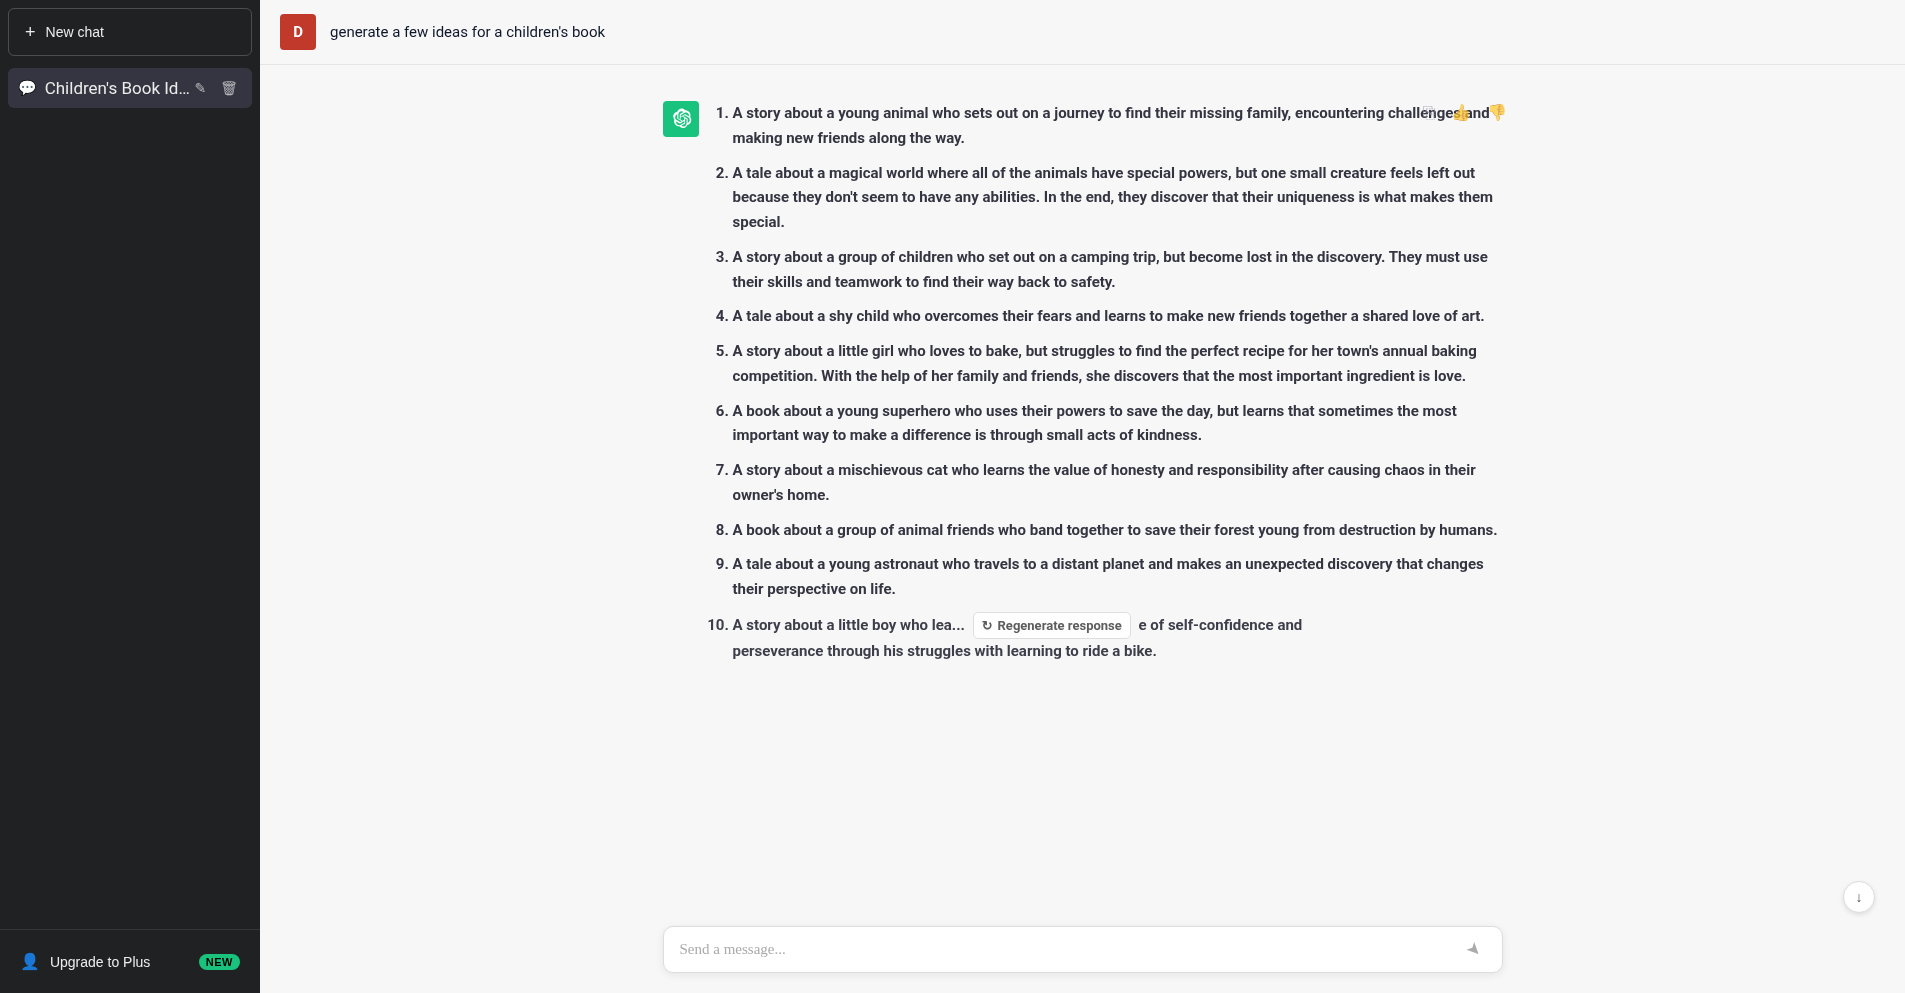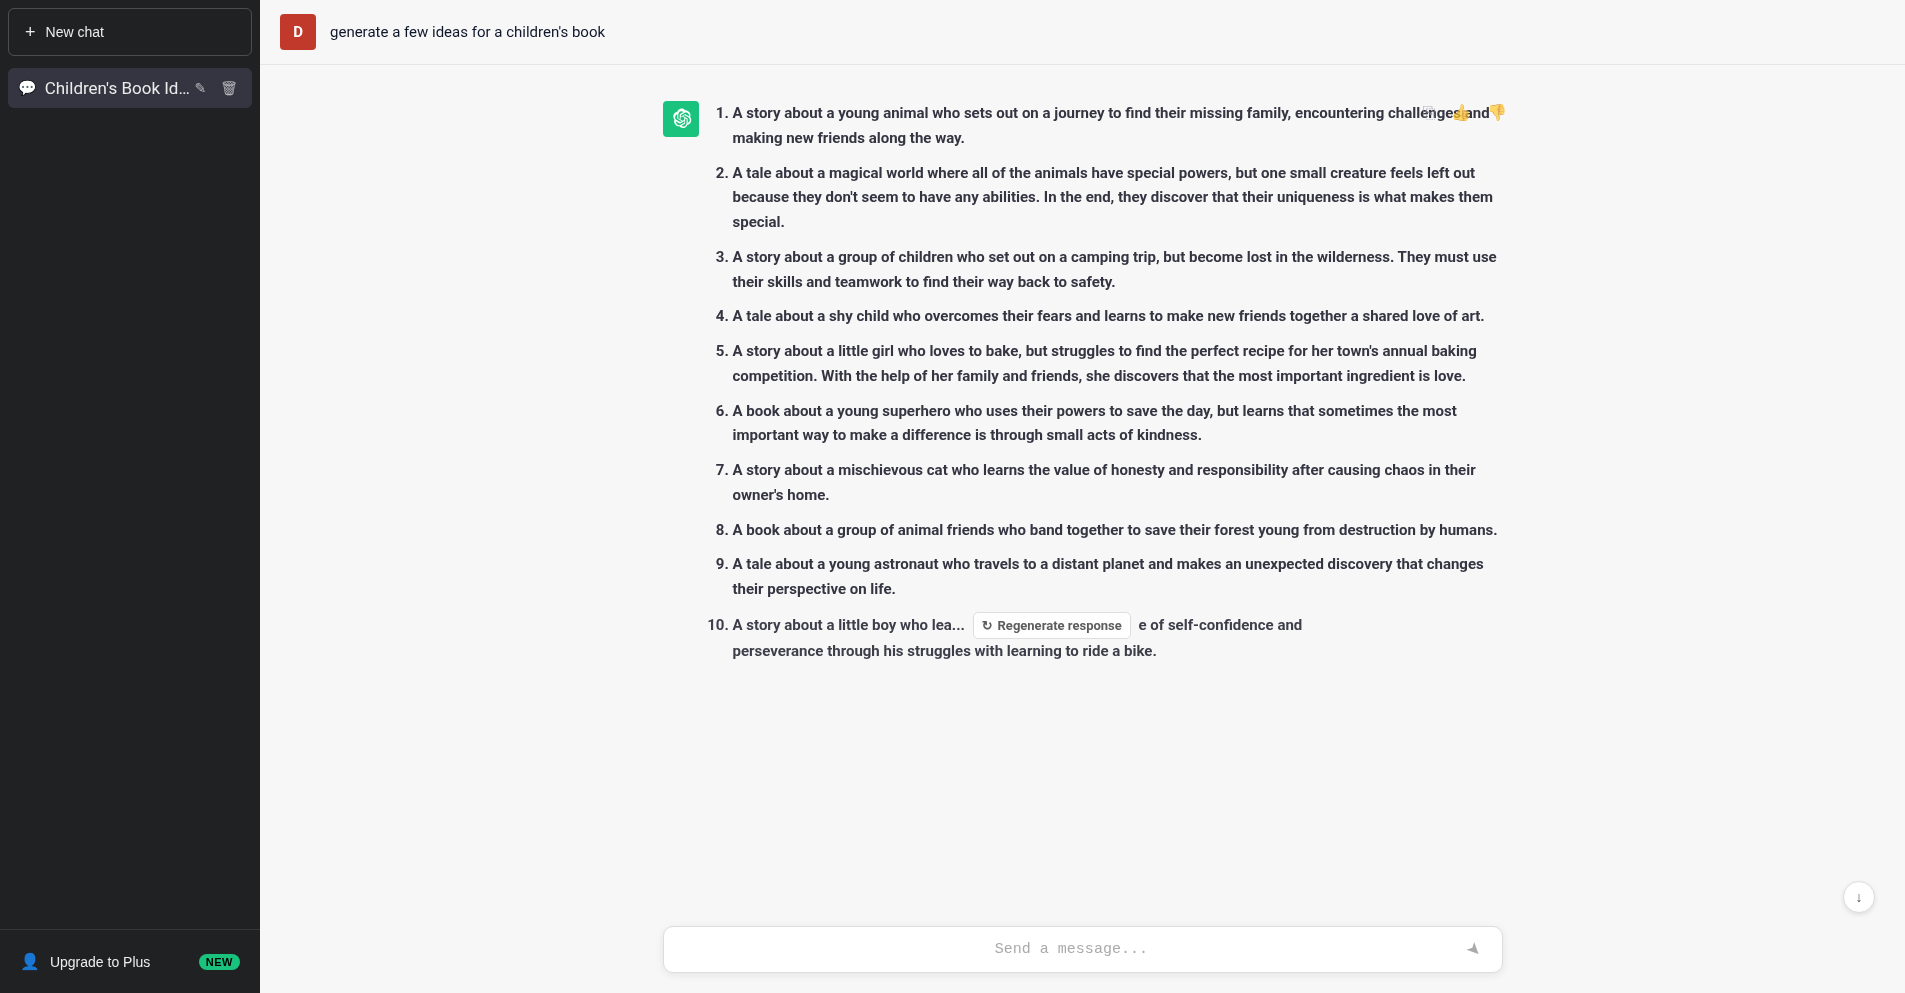--- a/index.html
+++ b/index.html
@@ -260,22 +260,21 @@
     }
 
     .message-input {
       flex: 1;
       border: none;
       outline: none;
       font-size: 15px;
       color: #343541;
       background: transparent;
       resize: none;
-      font-family: Liberation Mono, monospace;
-      text-align: center;
+      font-family: Liberation Serif, serif;
     }
 
     .message-input::placeholder { color: #aaa; }
 
     .send-btn {
       background: none;
       border: none;
       cursor: pointer;
       color: #aaa;
       font-size: 18px;
@@ -352,21 +351,21 @@
       <div class="ai-avatar">
         <svg width="22" height="22" viewBox="0 0 41 41" fill="none" xmlns="http://www.w3.org/2000/svg">
           <path d="M37.532 16.87c.955-2.605.73-5.484-.638-7.913-1.826-3.217-5.2-5.144-8.748-4.906-1.558-1.988-3.91-3.163-6.424-3.163-3.704 0-6.976 2.394-8.111 5.916-2.684.547-5.01 2.2-6.418 4.598-1.826 3.218-1.41 7.214.985 10.001-.955 2.605-.73 5.484.638 7.913 1.826 3.217 5.2 5.144 8.748 4.906 1.558 1.988 3.91 3.163 6.424 3.163 3.706 0 6.978-2.396 8.113-5.92 2.683-.546 5.009-2.198 6.417-4.597 1.826-3.218 1.41-7.214-.986-9.998zm-12.597 17.558c-1.396 0-2.743-.482-3.817-1.372l.188-.107 6.33-3.655c.326-.188.527-.534.527-.907V19.42l2.675 1.544c.029.016.049.046.054.078v7.394c-.005 3.376-2.745 6.112-5.957 5.992zm-12.81-5.474c-.7-1.212-.95-2.627-.7-3.997l.188.113 6.33 3.655c.323.187.72.187 1.045 0l7.731-4.466v3.088c0 .036-.017.07-.048.09l-6.402 3.697c-2.925 1.69-6.672.686-8.144-2.18zm-1.672-14.68c.695-1.213 1.803-2.137 3.112-2.6v7.522c0 .375.2.72.527.907l7.731 4.466-2.675 1.545c-.031.018-.068.02-.1.005l-6.402-3.697c-2.923-1.692-3.928-5.438-2.193-8.148zm21.921 5.25l-7.731-4.466 2.675-1.544c.031-.018.068-.02.1-.005l6.402 3.695c2.925 1.692 3.93 5.438 2.195 8.15-.696 1.211-1.804 2.135-3.113 2.598v-7.521c0-.375-.2-.72-.528-.907zm2.658-4.013l-.188-.113-6.33-3.655c-.323-.187-.72-.187-1.045 0L20.2 16.208v-3.088c0-.036.017-.07.048-.09l6.402-3.697c2.927-1.69 6.676-.683 8.145 2.184.698 1.212.948 2.627.698 3.996zm-16.81 5.53l-2.675-1.544c-.029-.016-.049-.046-.054-.078v-7.394c.002-3.378 2.745-6.113 5.958-5.993 1.396 0 2.743.482 3.817 1.372l-.188.107-6.33 3.655c-.326.188-.527.534-.527.907zm1.453-3.13l3.44-1.987 3.44 1.985v3.97l-3.44 1.987-3.44-1.985v-3.97z" fill="#fff"></path>
         </svg>
       </div>
 
       <div class="ai-response-content">
         <ol>
           <li>A story about a young animal who sets out on a journey to find their missing family, encountering challenges and making new friends along the way.</li>
           <li>A tale about a magical world where all of the animals have special powers, but one small creature feels left out because they don't seem to have any abilities. In the end, they discover that their uniqueness is what makes them special.</li>
-          <li>A story about a group of children who set out on a camping trip, but become lost in the wilderness. They must use their skills and teamwork to find their way back to safety.</li>
+          <li>A story about a group of children who set out on a camping trip, but become lost in the discovery. They must use their skills and teamwork to find their way back to safety.</li>
           <li>A tale about a shy child who overcomes their fears and learns to make new friends together a shared love of art.</li>
           <li>A story about a little girl who loves to bake, but struggles to find the perfect recipe for her town's annual baking competition. With the help of her family and friends, she discovers that the most important ingredient is love.</li>
           <li>A book about a young superhero who uses their powers to save the day, but learns that sometimes the most important way to make a difference is through small acts of kindness.</li>
           <li>A story about a mischievous cat who learns the value of honesty and responsibility after causing chaos in their owner's home.</li>
           <li>A book about a group of animal friends who band together to save their forest young from destruction by humans.</li>
           <li>A tale about a young astronaut who travels to a distant planet and makes an unexpected discovery that changes their perspective on life.</li>
           <li class="partial-item">
             <span>A story about a little boy who lea...</span>
             <span style="display:inline-flex;align-items:center;gap:5px;background:white;border:1px solid #ddd;border-radius:5px;padding:2px 8px;font-size:13px;color:#555;margin:0 4px;cursor:pointer;">
               <span style="font-size:13px;">↻</span>

